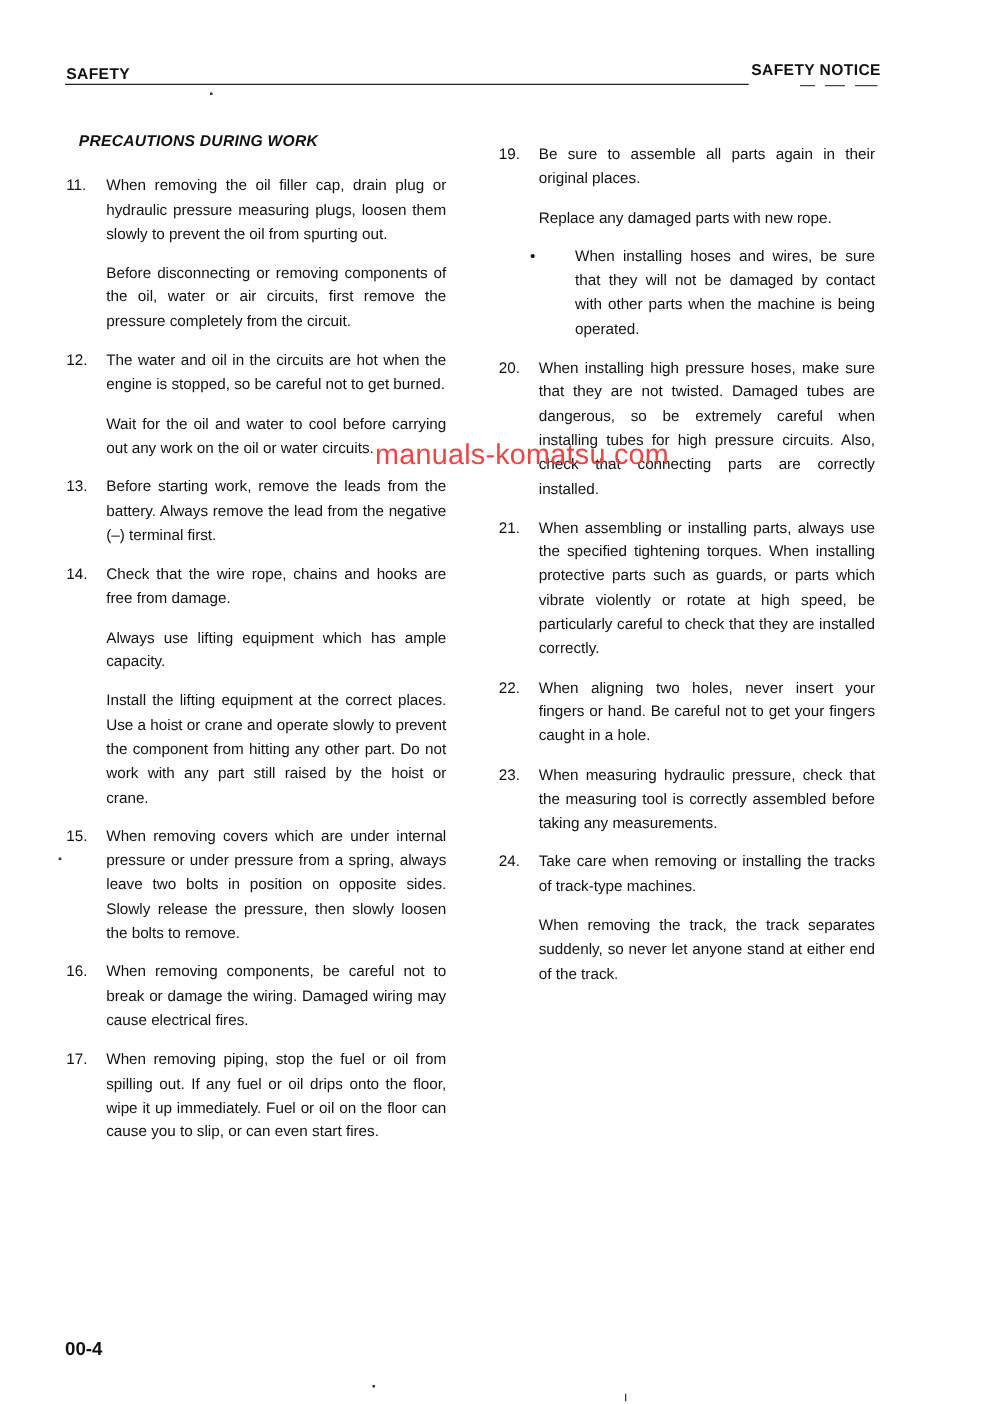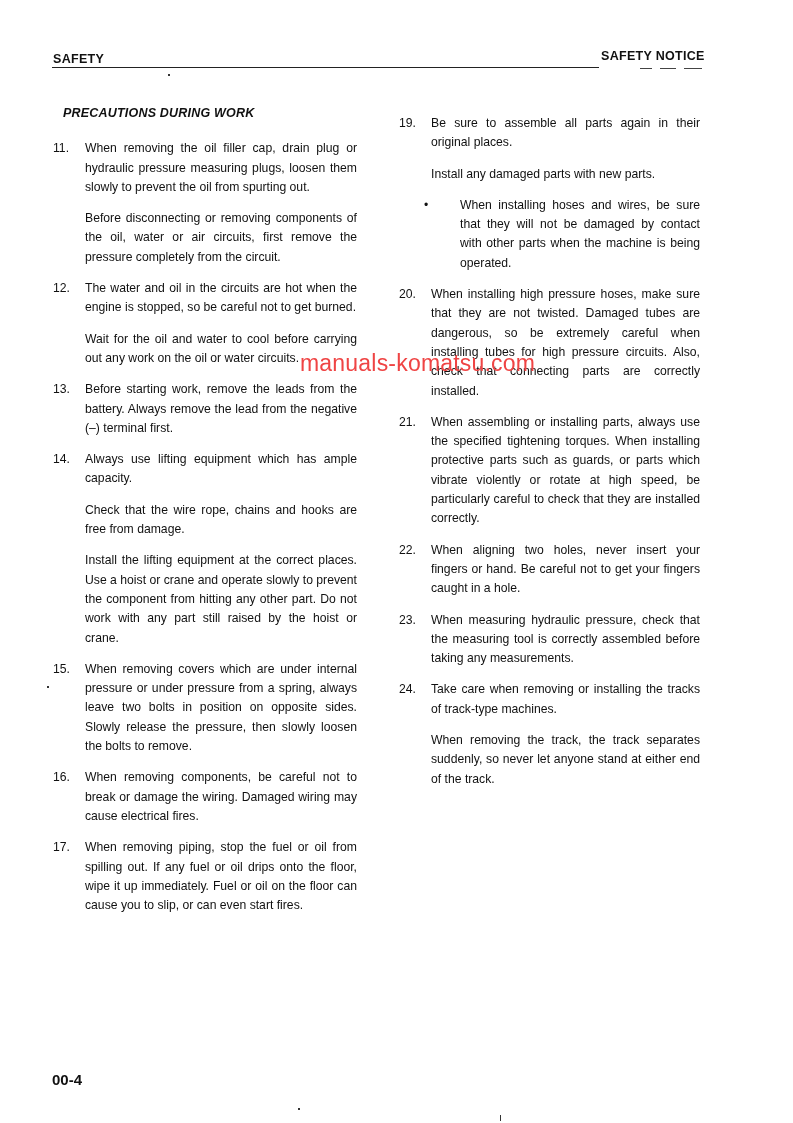--- a/index.html
+++ b/index.html
@@ -73,22 +73,22 @@
     <p>Wait for the oil and water to cool before carrying out any work on the oil or water circuits.</p>
   </div>
 
   <div class="item">
     <span class="num">13.</span>
     <p>Before starting work, remove the leads from the battery. Always remove the lead from the negative (–) terminal first.</p>
   </div>
 
   <div class="item">
     <span class="num">14.</span>
+    <p>Check that the wire rope, chains and hooks are free from damage.</p>
     <p>Always use lifting equipment which has ample capacity.</p>
-    <p>Check that the wire rope, chains and hooks are free from damage.</p>
     <p>Install the lifting equipment at the correct places. Use a hoist or crane and operate slowly to prevent the component from hitting any other part. Do not work with any part still raised by the hoist or crane.</p>
   </div>
 
   <div class="item">
     <span class="num">15.</span>
     <p>When removing covers which are under internal pressure or under pressure from a spring, always leave two bolts in position on opposite sides. Slowly release the pressure, then slowly loosen the bolts to remove.</p>
   </div>
 
   <div class="item">
     <span class="num">16.</span>
@@ -99,21 +99,21 @@
     <span class="num">17.</span>
     <p>When removing piping, stop the fuel or oil from spilling out. If any fuel or oil drips onto the floor, wipe it up immediately. Fuel or oil on the floor can cause you to slip, or can even start fires.</p>
   </div>
 
 </div>
 
 <div class="col col-right">
   <div class="item">
     <span class="num">19.</span>
     <p>Be sure to assemble all parts again in their original places.</p>
-    <p>Install any damaged parts with new parts.</p>
+    <p>Replace any damaged parts with new rope.</p>
     <div class="bullet">
       <span class="dot">•</span>
       <p>When installing hoses and wires, be sure that they will not be damaged by contact with other parts when the machine is being operated.</p>
     </div>
   </div>
 
   <div class="item">
     <span class="num">20.</span>
     <p>When installing high pressure hoses, make sure that they are not twisted. Damaged tubes are dangerous, so be extremely careful when installing tubes for high pressure circuits. Also, check that connecting parts are correctly installed.</p>
   </div>

